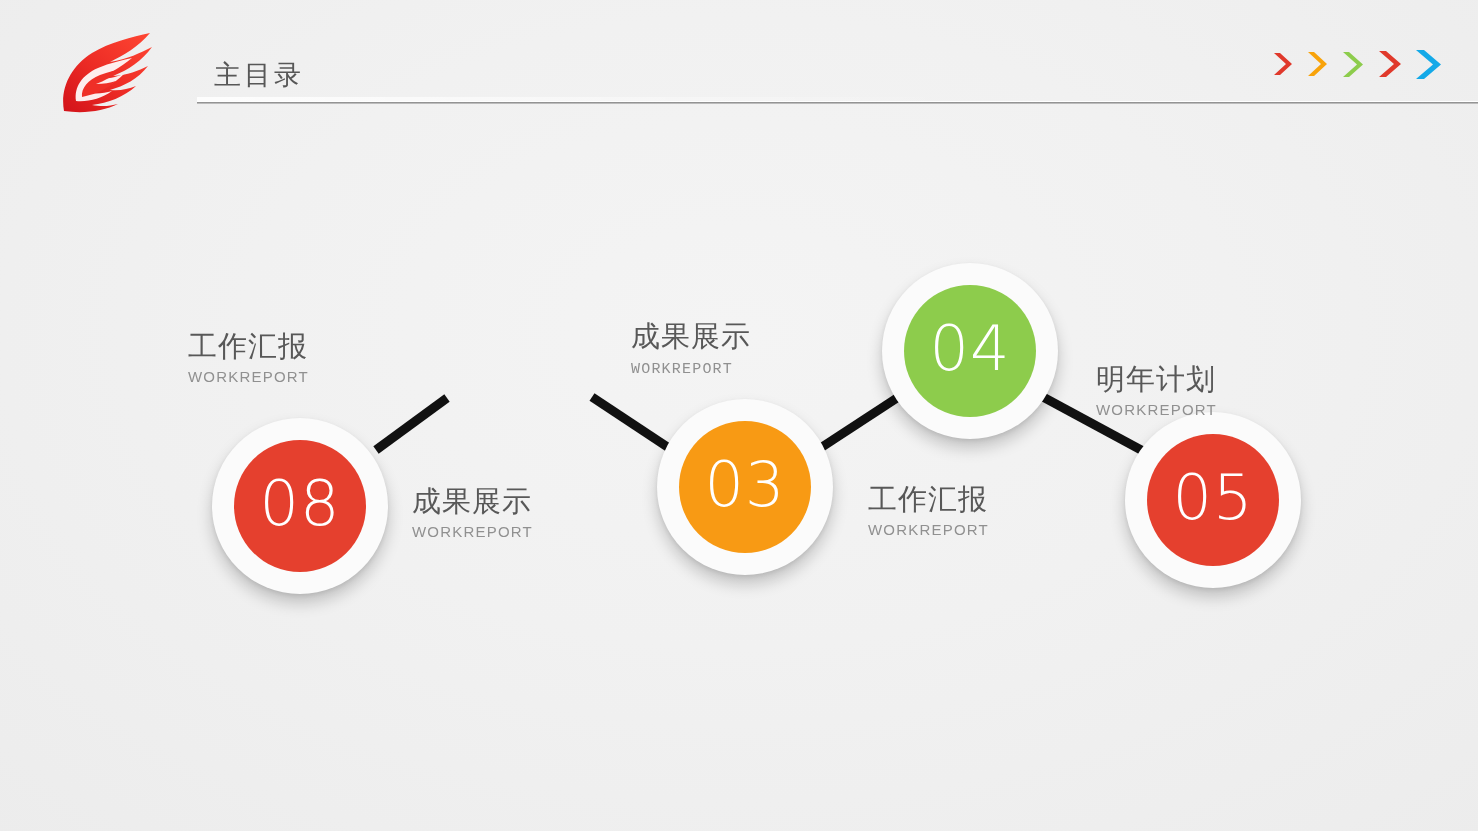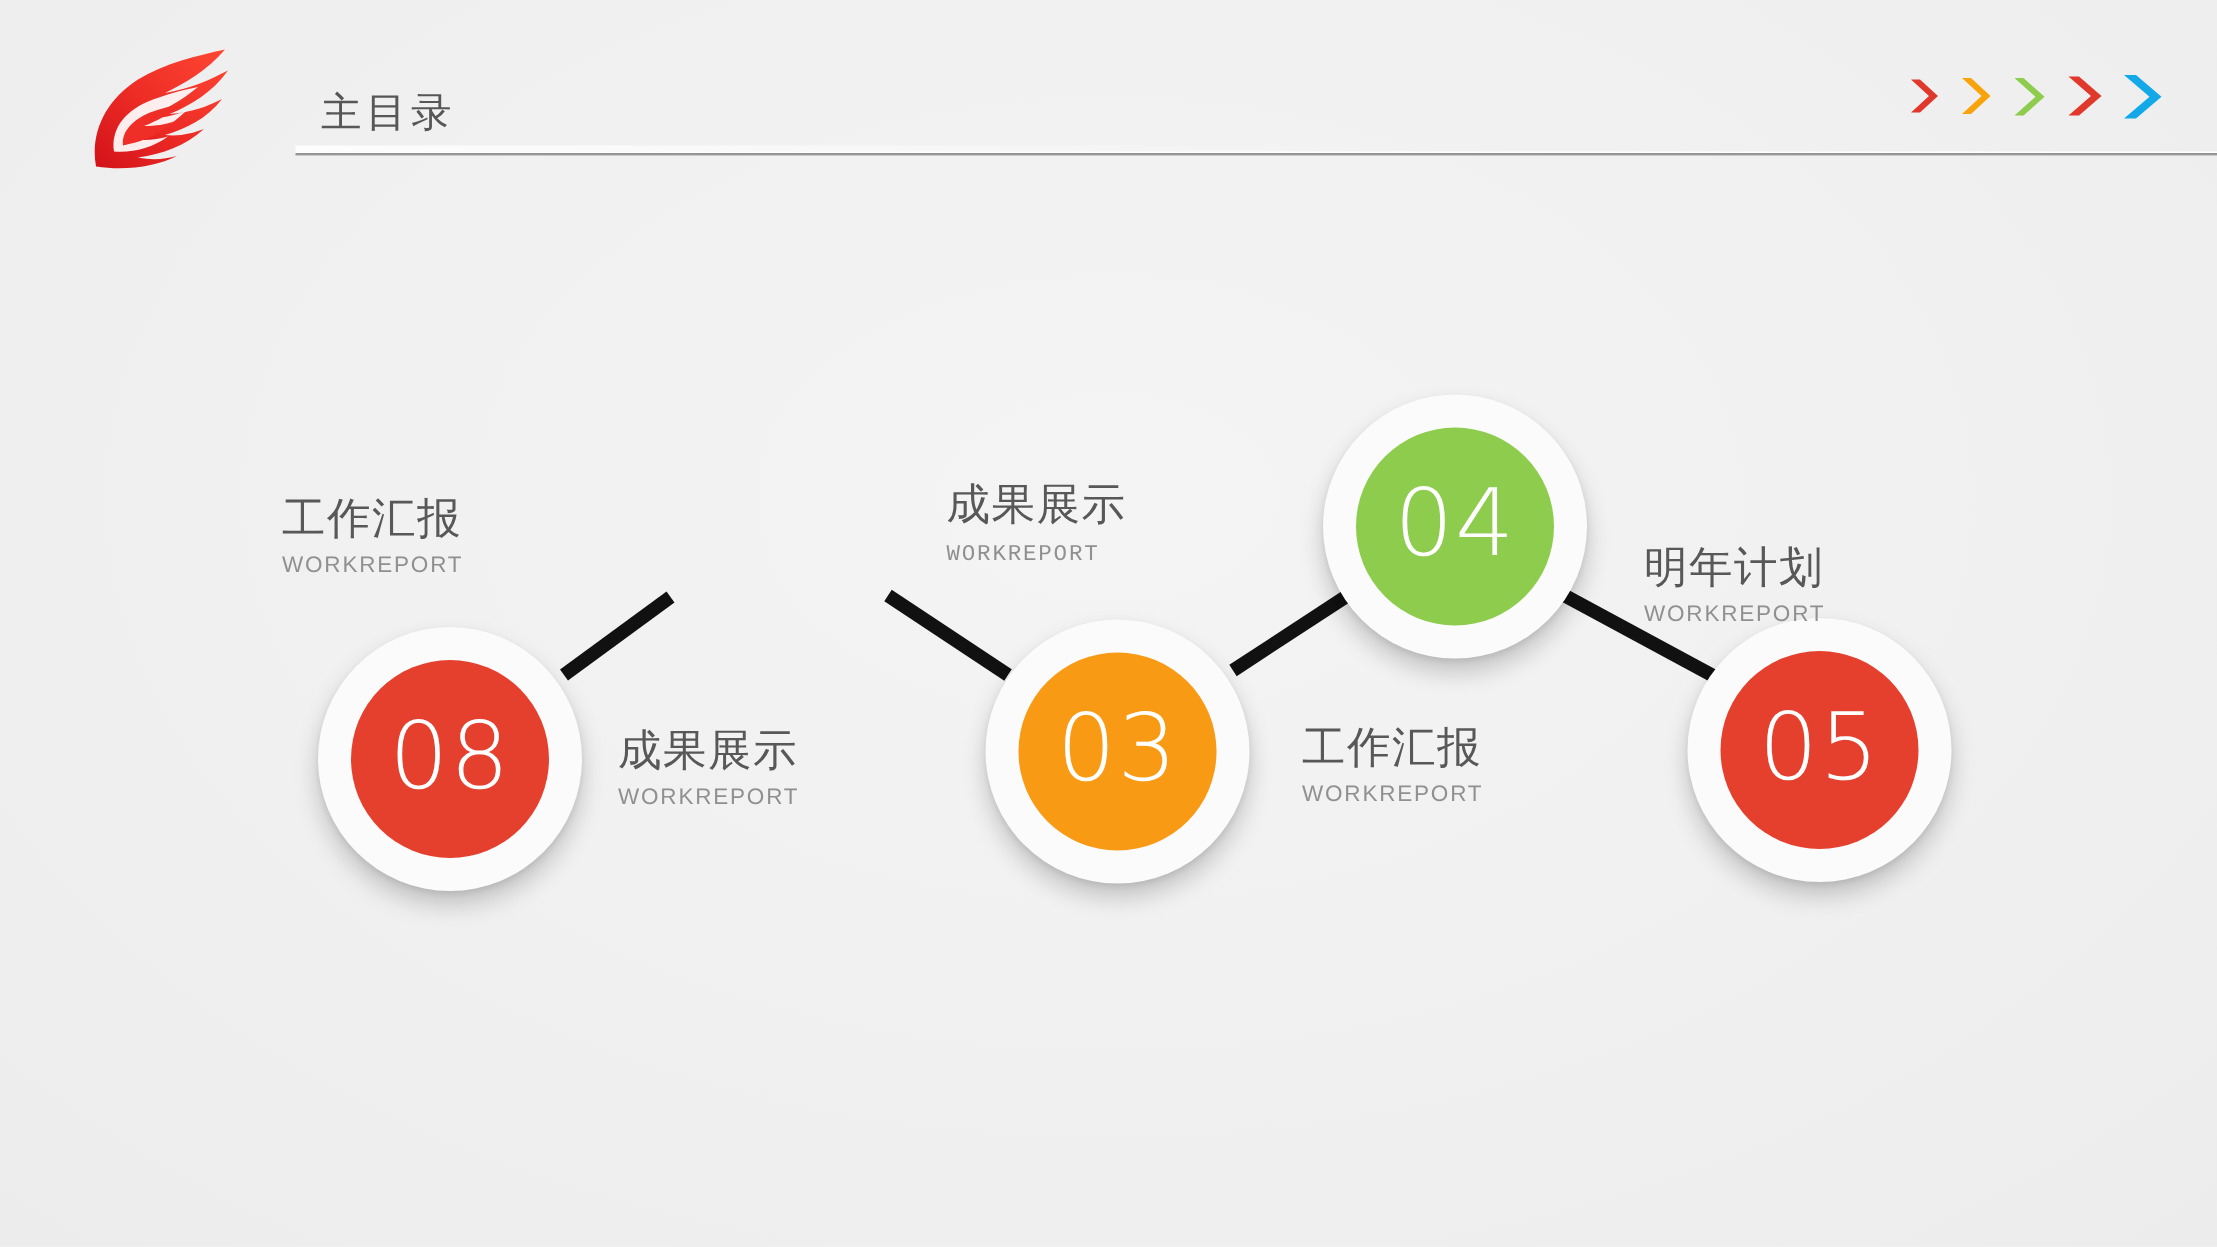--- a/index.html
+++ b/index.html
@@ -138,21 +138,21 @@
     <div class="caption" style="left:188px;top:208px;">
       <div class="cn">工作汇报</div>
       <div class="en">WORKREPORT</div>
     </div>
 
     <div class="caption" style="left:412px;top:363px;">
       <div class="cn">成果展示</div>
       <div class="en">WORKREPORT</div>
     </div>
 
-    <div class="node" style="left:657px;top:293px;">
+    <div class="node" style="left:657px;top:279px;">
       <div class="ring"></div>
       <div class="disc" style="background:#f89a14;"></div>
       <div class="num">03</div>
     </div>
     <div class="caption" style="left:631px;top:201px;font-family:Liberation Mono, monospace;">
       <div class="cn">成果展示</div>
       <div class="en">WORKREPORT</div>
     </div>
 
     <div class="node" style="left:882px;top:143px;">

